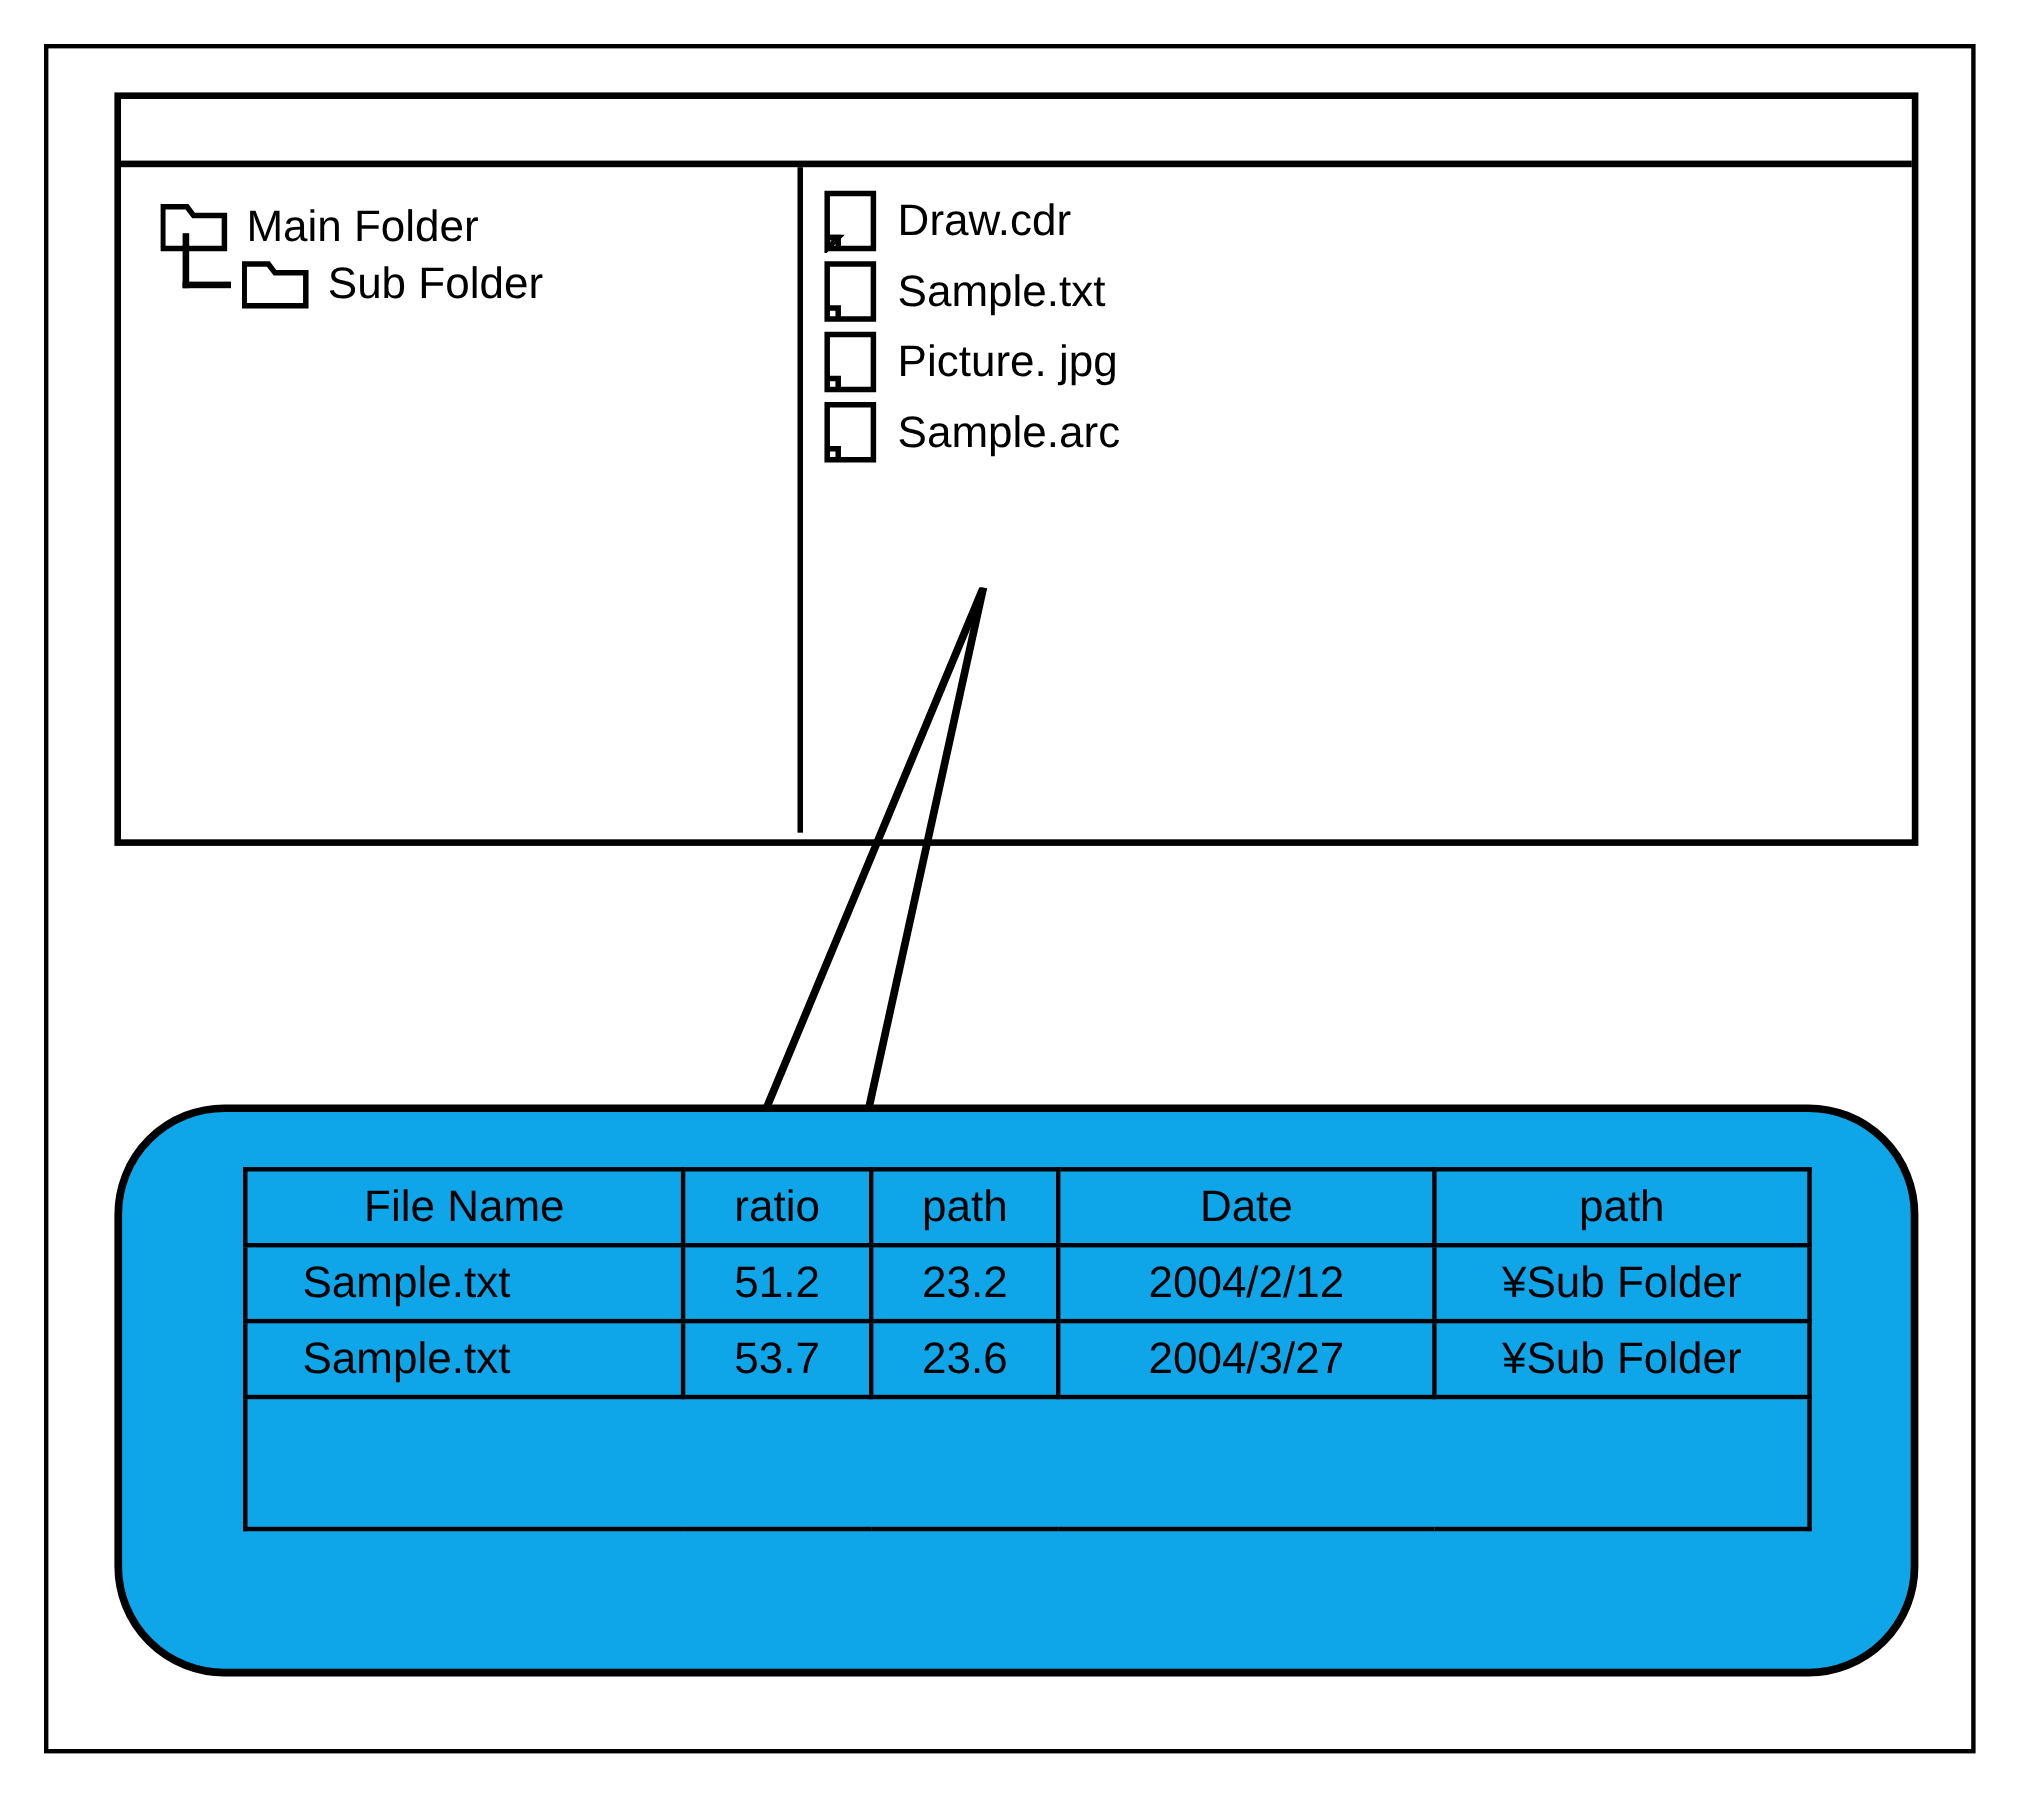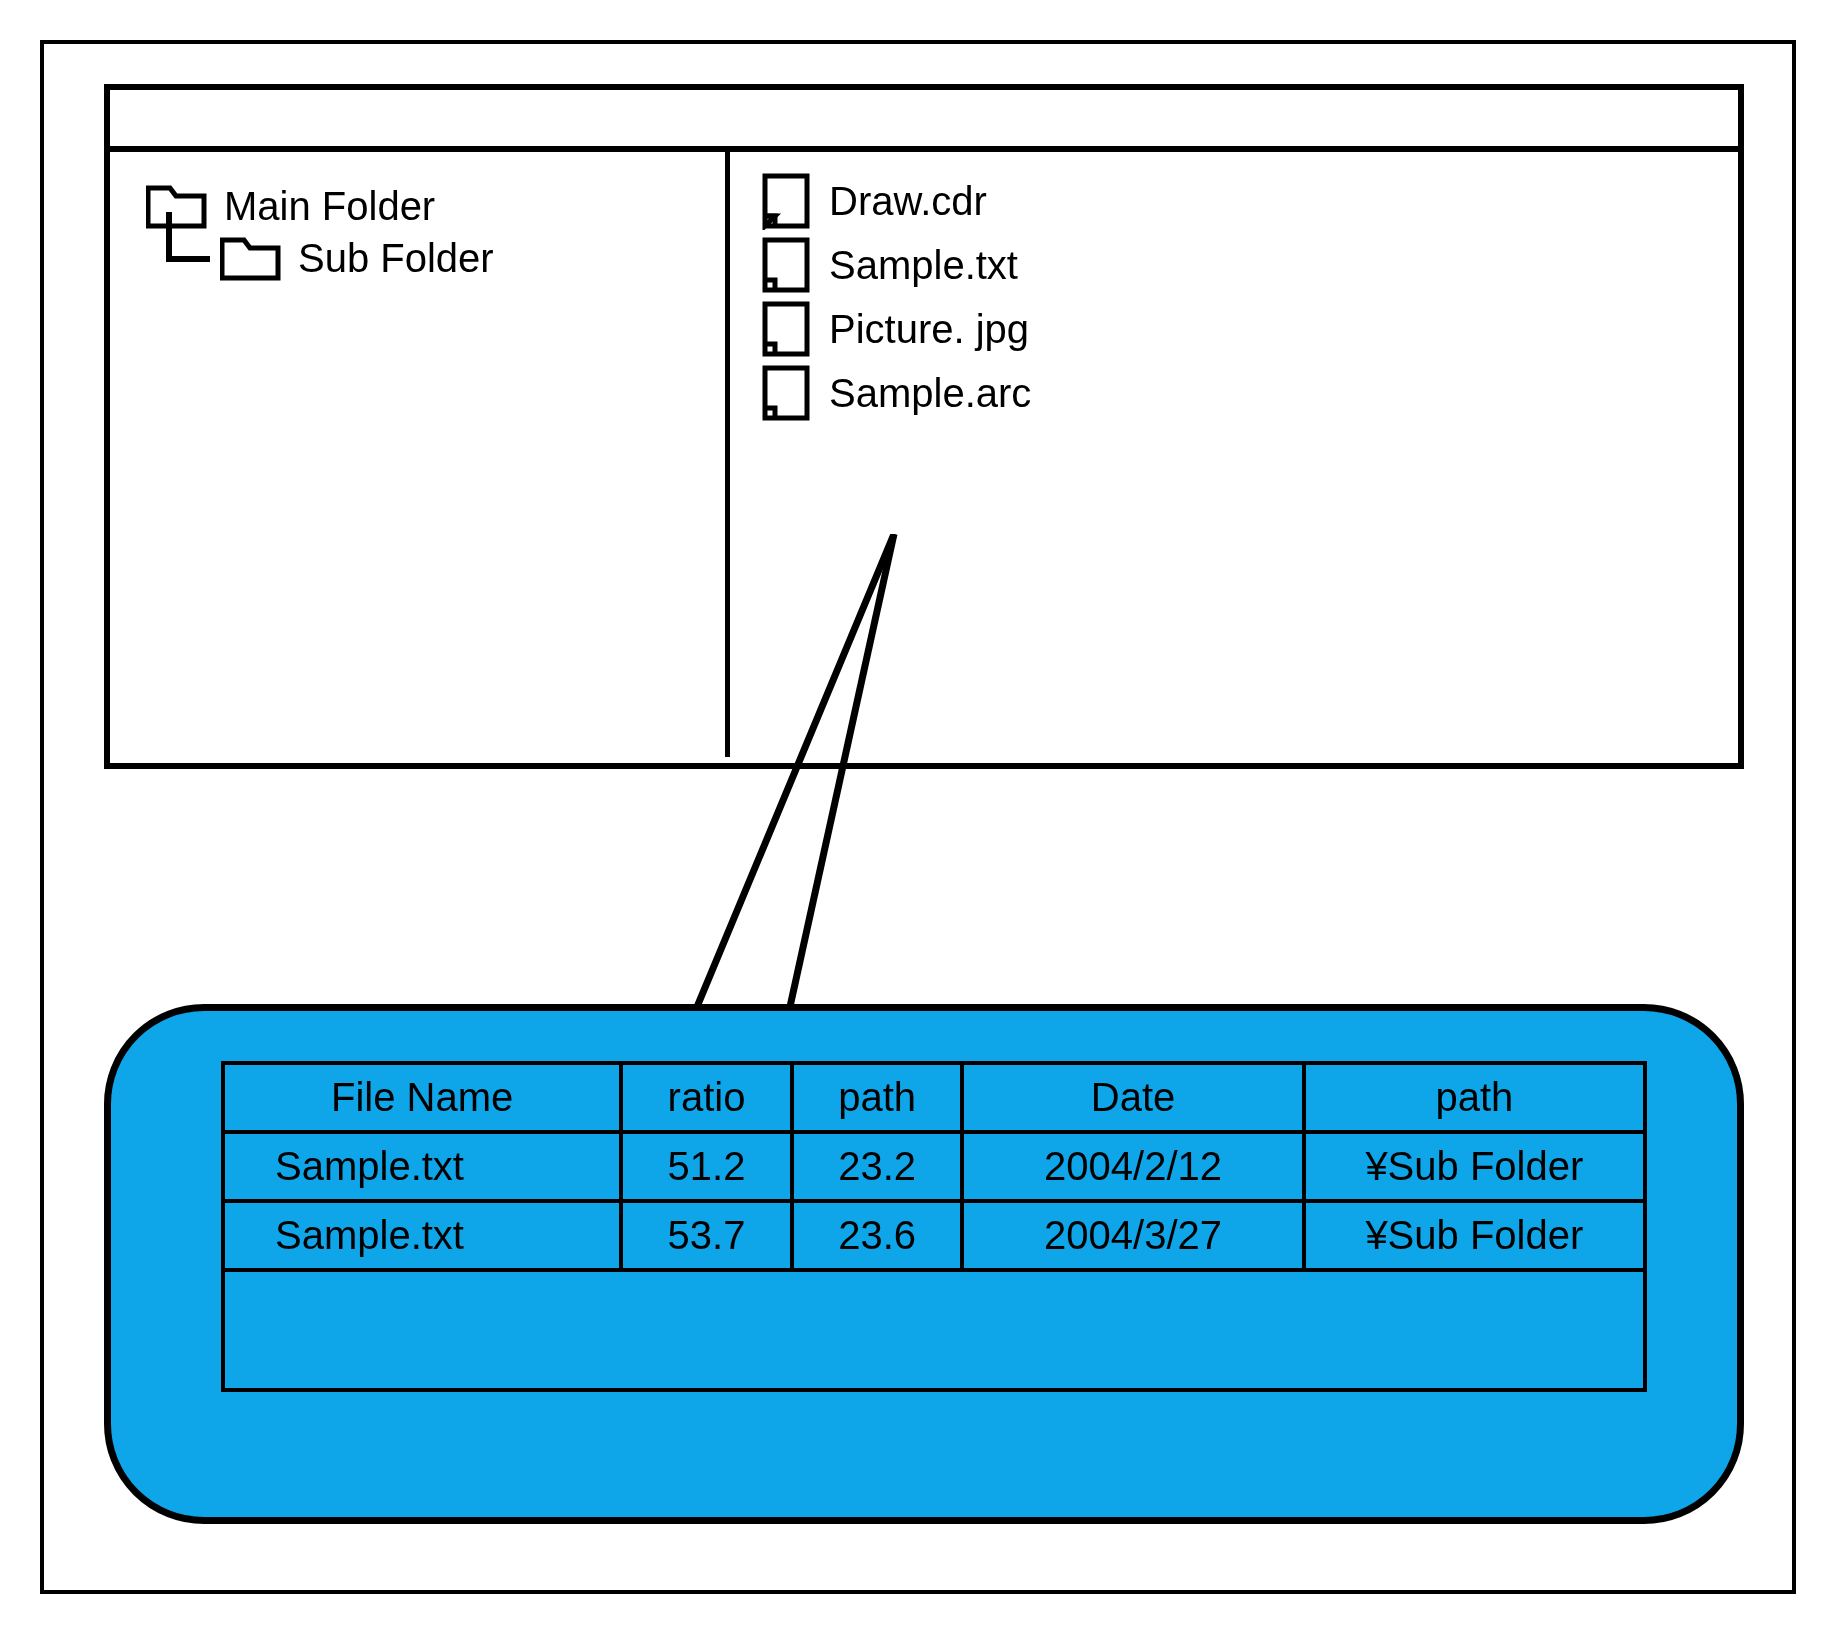--- a/index.html
+++ b/index.html
@@ -39,21 +39,21 @@
     display: flex;
     height: calc(100% - 68px);
   }
   .tree-pane {
     width: 620px;
     border-right: 5px solid #000;
     padding: 30px 20px;
   }
   .file-pane {
     flex: 1;
-    padding: 20px 31px;
+    padding: 20px 18px;
     text-align: center;
   }
 
   
   .tree-row {
     display: flex;
     align-items: center;
     font-size: 40px;
     margin-bottom: 4px;
     padding-left: 16px;

